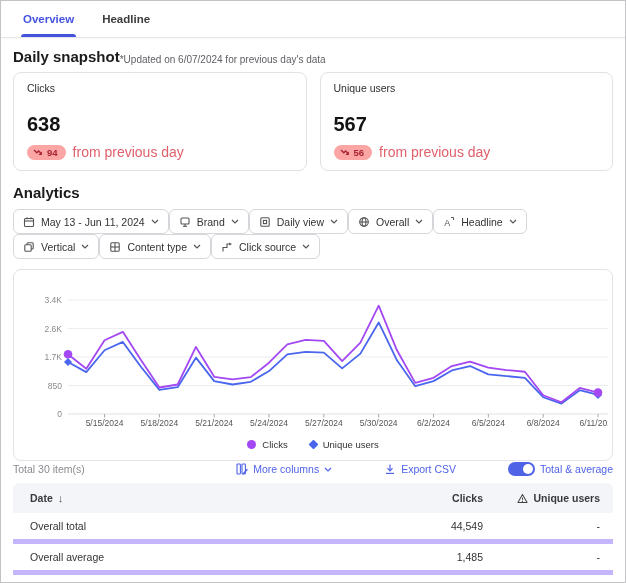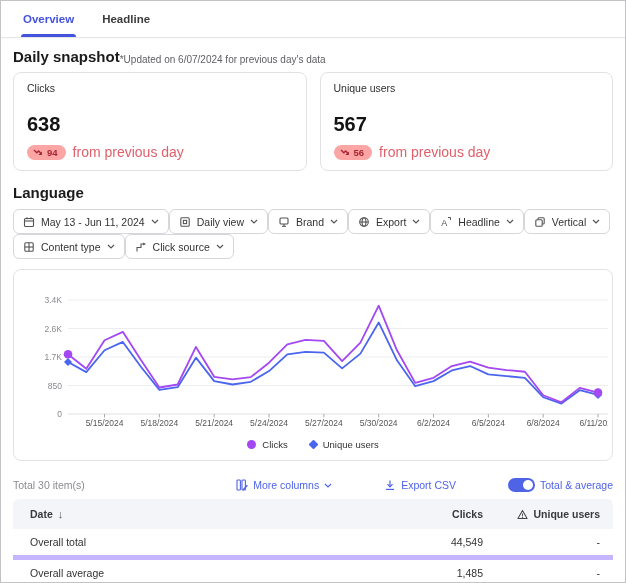--- a/index.html
+++ b/index.html
@@ -41,21 +41,21 @@
   .chev { flex:none; }
 
   
   .chart-card { margin-top:10px; border:1px solid #e3e3e7; border-radius:8px; padding:6px 10px 4px; }
   .legend { display:flex; justify-content:center; align-items:center; gap:22px; height:24px; }
   .legend-item { display:flex; align-items:center; gap:6px; font-size:9.5px; color:#333; }
   .sw-circle { width:9px; height:9px; border-radius:50%; }
   .sw-diamond { width:7px; height:7px; transform:rotate(45deg); border-radius:1px; }
 
   
-  .table-bar { display:flex; align-items:center; justify-content:space-between; margin-top:17px; }
+  .table-bar { display:flex; align-items:center; justify-content:space-between; margin-top:1px; }
   .total-items { font-size:10.5px; color:#8b8b90; }
   .bar-right { display:flex; align-items:center; gap:18px; }
   .bar-link { display:flex; align-items:center; gap:5px; font-size:10.5px; color:#4f63e7; cursor:pointer;padding-left:34px; }
   .toggle { width:27px; height:14px; border-radius:8px; background:#4f63e7; position:relative; flex:none; cursor:pointer; }
   .toggle .knob { position:absolute; right:2px; top:2px; width:10px; height:10px; border-radius:50%; background:#fff; }
 
   
   .table { margin-top:7px; }
   .thead { display:flex; align-items:center; background:#f4f5f9; border-radius:6px 6px 0 0;
            height:30px; font-size:10.5px; font-weight:700; color:#39393d; }
@@ -110,66 +110,66 @@
               <polyline points="1,3 3.8,5.8 5.6,4 8.6,7" fill="none" stroke="#a82633" stroke-width="1.4"></polyline>
               <polygon points="9.5,7.9 5.9,7.9 9.5,4.6" fill="#a82633" transform="translate(-0.6,0)"></polygon>
             </svg>
             <span>56</span>
           </span>
           <span class="delta-text">from previous day</span>
         </div>
       </div>
     </div>
 
-    <h2 class="analytics-title">Language</h2>
+    <h2 class="analytics-title">Analytics</h2>
 
     <div class="filters">
       <div class="filter-btn">
         <svg class="f-icon" width="12" height="12" viewBox="0 0 12 12">
           <rect x="1.5" y="2.5" width="9" height="8" rx="1" fill="none" stroke="#555" stroke-width="1.1"></rect>
           <line x1="1.5" y1="5" x2="10.5" y2="5" stroke="#555" stroke-width="1.1"></line>
           <line x1="4" y1="1.3" x2="4" y2="3.2" stroke="#555" stroke-width="1.1"></line>
           <line x1="8" y1="1.3" x2="8" y2="3.2" stroke="#555" stroke-width="1.1"></line>
         </svg>
         <span>May 13 - Jun 11, 2024</span>
         <svg class="chev" width="8" height="5" viewBox="0 0 8 5">
             <polyline points="1,1 4,4 7,1" fill="none" stroke="#555" stroke-width="1.2"></polyline>
           </svg>
       </div>
 
       <div class="filter-btn">
         <svg class="f-icon" width="12" height="12" viewBox="0 0 12 12">
-          <rect x="1.8" y="1.8" width="8.4" height="8.4" rx="1" fill="none" stroke="#555" stroke-width="1.1"></rect>
-          <rect x="4.4" y="4.4" width="3.2" height="3.2" fill="none" stroke="#555" stroke-width="1.1"></rect>
-        </svg>
-        <span>Daily view</span>
-        <svg class="chev" width="8" height="5" viewBox="0 0 8 5">
-            <polyline points="1,1 4,4 7,1" fill="none" stroke="#555" stroke-width="1.2"></polyline>
-          </svg>
-      </div>
-
-      <div class="filter-btn">
-        <svg class="f-icon" width="12" height="12" viewBox="0 0 12 12">
           <rect x="2" y="2" width="8" height="6" rx="1" fill="none" stroke="#555" stroke-width="1.1"></rect>
           <line x1="6" y1="8" x2="6" y2="10" stroke="#555" stroke-width="1.1"></line>
           <line x1="4" y1="10.3" x2="8" y2="10.3" stroke="#555" stroke-width="1.1"></line>
         </svg>
         <span>Brand</span>
         <svg class="chev" width="8" height="5" viewBox="0 0 8 5">
             <polyline points="1,1 4,4 7,1" fill="none" stroke="#555" stroke-width="1.2"></polyline>
           </svg>
       </div>
 
       <div class="filter-btn">
         <svg class="f-icon" width="12" height="12" viewBox="0 0 12 12">
+          <rect x="1.8" y="1.8" width="8.4" height="8.4" rx="1" fill="none" stroke="#555" stroke-width="1.1"></rect>
+          <rect x="4.4" y="4.4" width="3.2" height="3.2" fill="none" stroke="#555" stroke-width="1.1"></rect>
+        </svg>
+        <span>Daily view</span>
+        <svg class="chev" width="8" height="5" viewBox="0 0 8 5">
+            <polyline points="1,1 4,4 7,1" fill="none" stroke="#555" stroke-width="1.2"></polyline>
+          </svg>
+      </div>
+
+      <div class="filter-btn">
+        <svg class="f-icon" width="12" height="12" viewBox="0 0 12 12">
           <circle cx="6" cy="6" r="4.3" fill="none" stroke="#555" stroke-width="1.1"></circle>
           <ellipse cx="6" cy="6" rx="1.9" ry="4.3" fill="none" stroke="#555" stroke-width="1.1"></ellipse>
           <line x1="1.7" y1="6" x2="10.3" y2="6" stroke="#555" stroke-width="1.1"></line>
         </svg>
-        <span>Export</span>
+        <span>Overall</span>
         <svg class="chev" width="8" height="5" viewBox="0 0 8 5">
             <polyline points="1,1 4,4 7,1" fill="none" stroke="#555" stroke-width="1.2"></polyline>
           </svg>
       </div>
 
       <div class="filter-btn">
         <svg class="f-icon" width="12" height="12" viewBox="0 0 12 12">
           <text x="1.2" y="10" font-size="9" fill="#555" font-family="Liberation Sans, sans-serif">A</text>
           <polyline points="8,1.5 10.5,1.5 10.5,4" fill="none" stroke="#555" stroke-width="1"></polyline>
         </svg>

